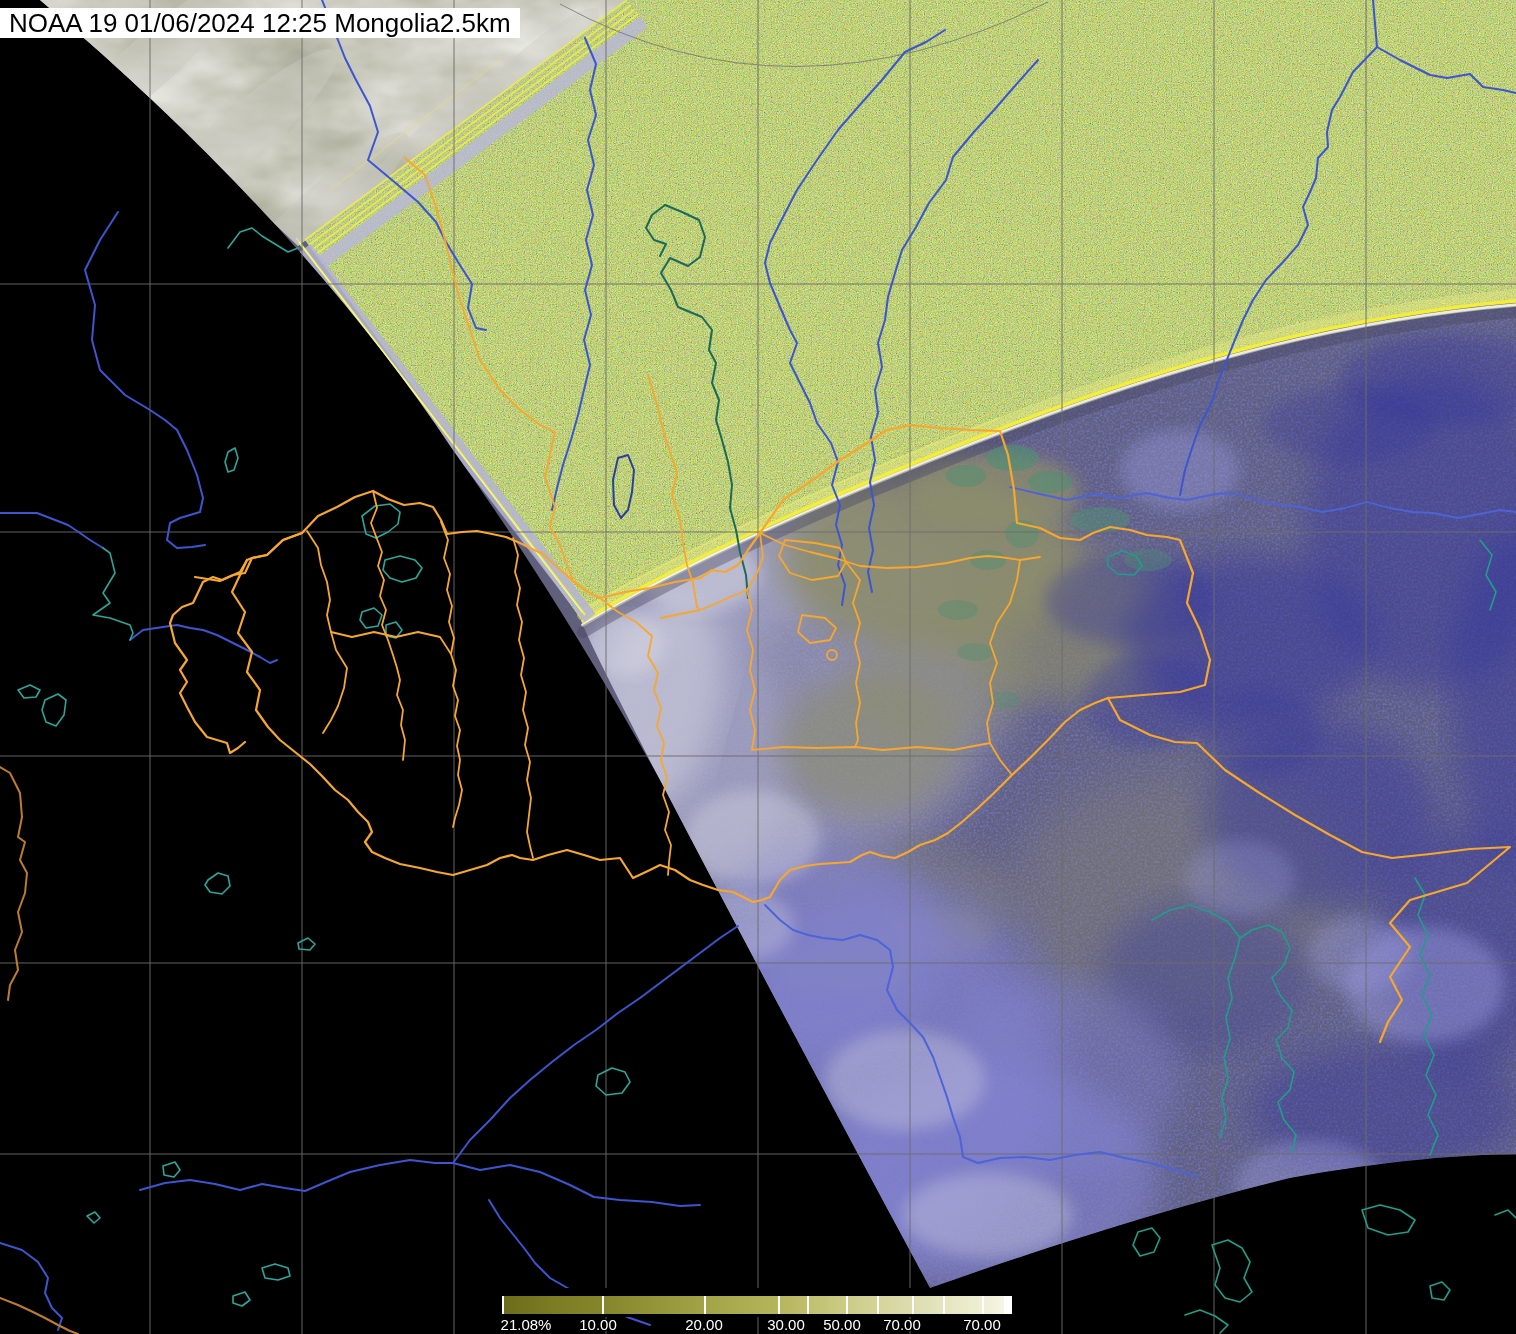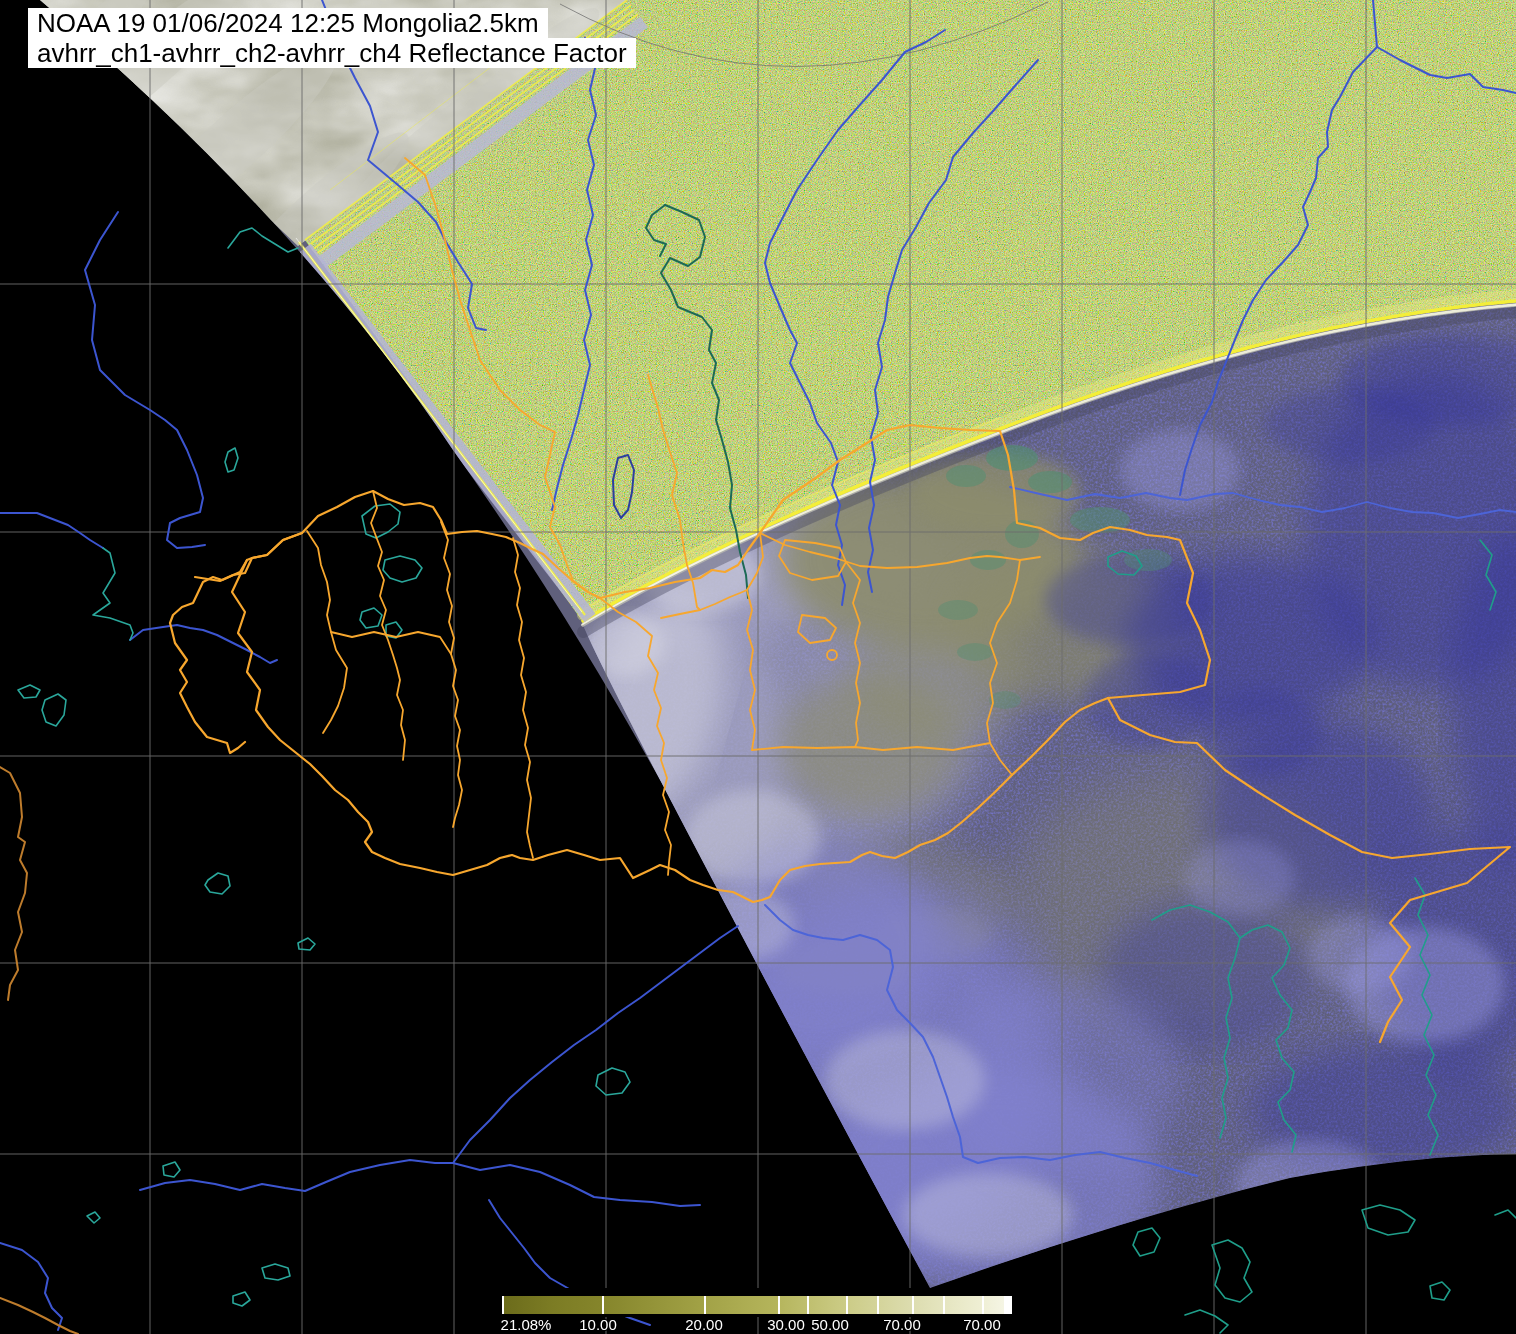--- a/index.html
+++ b/index.html
@@ -1,21 +1,21 @@
 <!DOCTYPE html>
 <html><head>
 <meta charset="utf-8">
 <style>
   html,body{margin:0;padding:0;background:#000;}
   .canvas{position:relative;width:1516px;height:1334px;background:#000;overflow:hidden;
           font-family:"Liberation Sans",sans-serif;}
   svg.map{position:absolute;left:0;top:0;}
   
-  .title{position:absolute;top:8px;left:0;right:0;display:flex;flex-direction:column;
-         align-items:flex-start;z-index:20;padding-left:28px;}
+  .title{position:absolute;top:8px;left:0;right:0;display:flex;flex-direction:row;
+         align-items:flex-start;z-index:20;}
   .title-line{background:#fff;color:#000;font-size:26px;line-height:30px;padding:0 9px;
               white-space:nowrap;}
   
   .colorbar{position:absolute;left:496px;top:1288px;width:522px;height:46px;z-index:20;}
   .cb-frame{position:absolute;left:0;top:0;width:522px;height:29px;background:#000;}
   .cb-bar{position:absolute;left:6px;top:8px;width:510px;height:18px;
      background:linear-gradient(to right,#6b6b1b 0%,#7c7c24 10%,#85852b 19.6%,#a2a246 39.6%,
      #b5b55c 54%,#cbcb85 67%,#dcdcae 80%,#efefd4 94%,#f7f7ea 100%);}
   .cb-tick{position:absolute;top:0;width:2px;height:18px;background:#fff;}
   .cb-cap{position:absolute;right:0;top:0;width:8px;height:18px;background:#fff;}
@@ -294,21 +294,20 @@
   </g>
   <g stroke="#be7c2c" stroke-width="2">
     <path d="M0,767 L10,773 20,793 22,817 18,837 25,842 20,860 27,873 25,893 18,912 22,932 15,950 18,970 10,985 8,1000"></path>
     <path d="M0,1298 L18,1305 33,1312 45,1318 58,1325 70,1331 78,1334"></path>
   </g>
 </g>
 </svg>
 
 <div class="title">
   <div class="title-line">NOAA 19 01/06/2024 12:25 Mongolia2.5km</div>
-  <div class="title-line">avhrr_ch1-avhrr_ch2-avhrr_ch4 Reflectance Factor</div>
 </div>
 
 <div class="colorbar">
   <div class="cb-frame"></div>
   <div class="cb-bar">
     <div class="cb-tick" style="left:0px"></div>
     <div class="cb-tick" style="left:100px"></div>
     <div class="cb-tick" style="left:202px"></div>
     <div class="cb-tick" style="left:276px"></div>
     <div class="cb-tick" style="left:305px"></div>
@@ -317,19 +316,19 @@
     <div class="cb-tick" style="left:410px"></div>
     <div class="cb-tick" style="left:441px"></div>
     <div class="cb-tick" style="left:480px"></div>
     <div class="cb-cap"></div>
   </div>
   <div class="cb-labels">
     <span class="cb-label" style="left:24px">21.08%</span>
     <span class="cb-label" style="left:96px">10.00</span>
     <span class="cb-label" style="left:202px">20.00</span>
     <span class="cb-label" style="left:284px">30.00</span>
-    <span class="cb-label" style="left:328px">50.00</span>
+    <span class="cb-label" style="left:340px">50.00</span>
     <span class="cb-label" style="left:400px">70.00</span>
     <span class="cb-label" style="left:480px">70.00</span>
   </div>
 </div>
 
 </div>
 
 </body></html>

